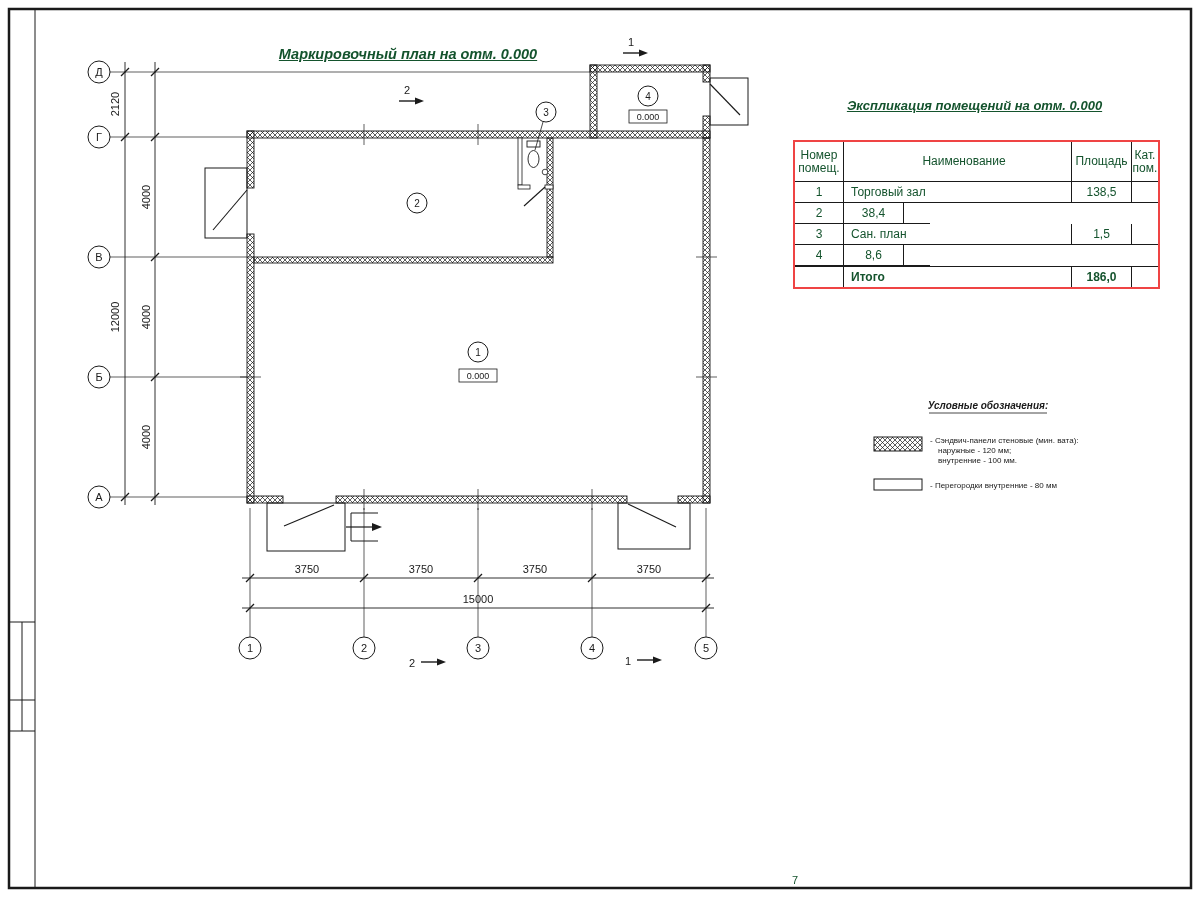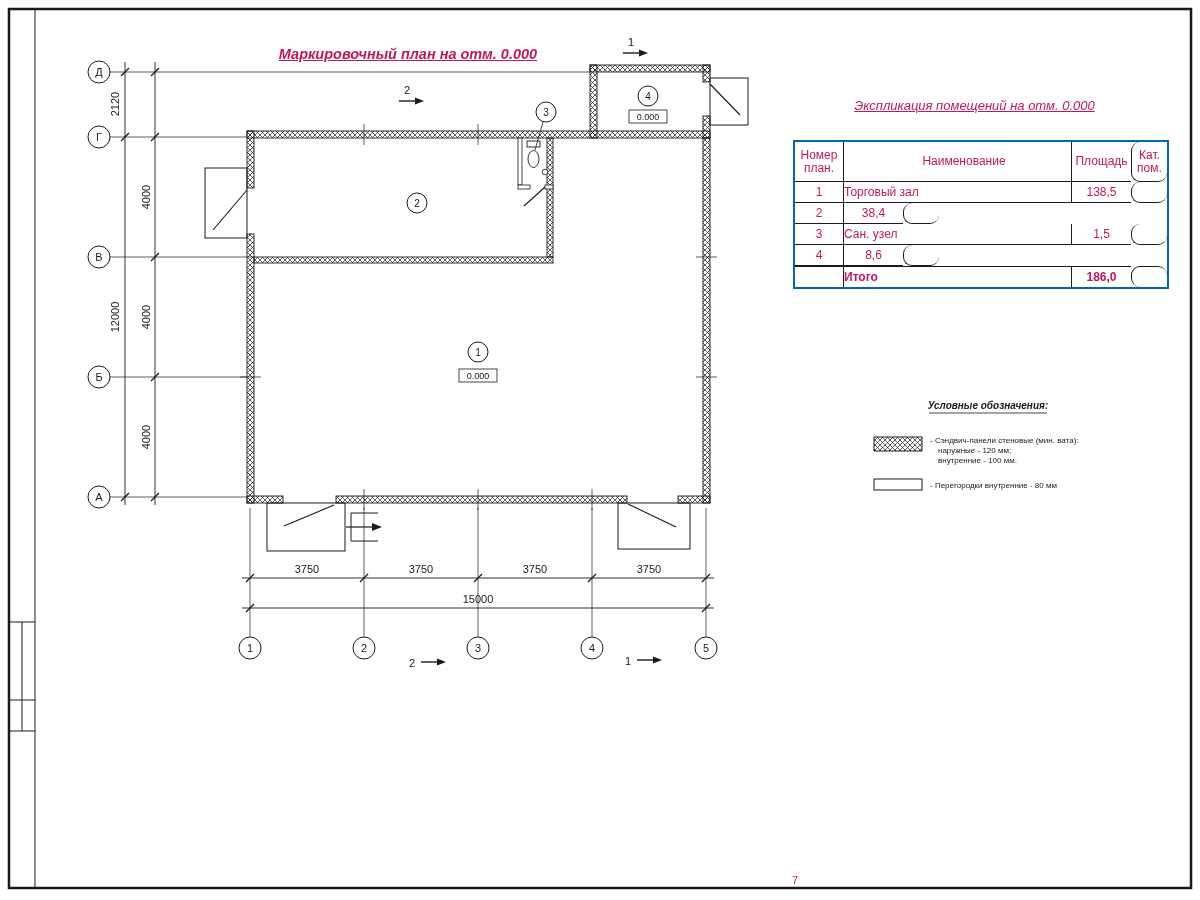--- a/index.html
+++ b/index.html
@@ -1,29 +1,29 @@
 <!DOCTYPE html>
 <html><head>
 <meta charset="utf-8">
 <style>
   html,body{margin:0;padding:0;background:#e8e8e8;}
   #sheet{position:relative;width:1200px;height:900px;background:#fff;font-family:"Liberation Sans",sans-serif;overflow:hidden;}
   svg{position:absolute;left:0;top:0;}
   svg text{font-family:"Liberation Sans",sans-serif;fill:#1a1a1a;}
-  .overlay{position:absolute;color:#be185d;}
+  .overlay{position:absolute;color:#14532d;}
   .main-title{left:248px;top:46px;width:320px;text-align:center;font-size:14.5px;font-weight:bold;font-style:italic;text-decoration:underline;}
-  .sched-title{left:793px;top:98px;width:363px;text-align:center;font-size:13px;font-weight:normal;font-style:italic;text-decoration:underline;}
-  .schedule{left:793px;top:140px;border:2px solid #0369a1;font-size:12px;background:#fff;}
+  .sched-title{left:793px;top:98px;width:363px;text-align:center;font-size:13px;font-weight:bold;font-style:italic;text-decoration:underline;}
+  .schedule{left:793px;top:140px;border:2px solid #ef4444;font-size:12px;background:#fff;}
   .sch-row{display:flex;}
   .sch-row .c{box-sizing:border-box;border-left:1px solid #1a1a1a;display:flex;align-items:center;justify-content:center;height:21px;}
   .sch-row .c:first-child{border-left:none;}
   .sch-row .c.num{width:48px;}
-  .sch-row .c.name{width:228px;justify-content:flex-start;}
+  .sch-row .c.name{width:228px;justify-content:flex-start;padding-left:7px;}
   .sch-row .c.area{width:60px;}
-  .sch-row .c.cat{width:36px;border-radius:9px;}
+  .sch-row .c.cat{width:27px;}
   .sch-header .c{height:40px;border-bottom:1px solid #1a1a1a;flex-direction:column;justify-content:center;line-height:13px;}
   .sch-header .c.name{justify-content:center;padding-left:13px;}
   .sch-data .c{border-bottom:1px solid #1a1a1a;}
   .sch-total .c{border-bottom:none;border-top:1px solid #1a1a1a;font-weight:bold;}
   .pageno{left:792px;top:874px;font-size:11px;}
 </style>
 </head>
 <body>
 
 <div id="sheet">
@@ -220,21 +220,21 @@
   <text font-size="8" x="930" y="488">- Перегородки внутренние - 80 мм</text>
 </svg>
 
 <div class="overlay main-title">Маркировочный план на отм. 0.000</div>
 <div class="overlay sched-title">Экспликация помещений на отм. 0.000</div>
 
 <div class="overlay schedule">
   <div class="sch-row sch-header">
     <div class="c num">
           <span>Номер</span>
-          <span>план.</span>
+          <span>помещ.</span>
         </div>
     <div class="c name">Наименование</div>
     <div class="c area">Площадь</div>
     <div class="c cat">
           <span>Кат.</span>
           <span>пом.</span>
         </div>
   </div>
   <div class="sch-row sch-data">
     <div class="c num">1</div>
@@ -242,21 +242,21 @@
     <div class="c area">138,5</div>
     <div class="c cat"></div>
   </div>
   <div class="sch-row sch-data">
     <div class="c num">2</div>
     <div class="c area">38,4</div>
     <div class="c cat"></div>
   </div>
   <div class="sch-row sch-data">
     <div class="c num">3</div>
-    <div class="c name">Сан. узел</div>
+    <div class="c name">Сан. план</div>
     <div class="c area">1,5</div>
     <div class="c cat"></div>
   </div>
   <div class="sch-row sch-data">
     <div class="c num">4</div>
     <div class="c area">8,6</div>
     <div class="c cat"></div>
   </div>
   <div class="sch-row sch-total">
     <div class="c num"></div>

